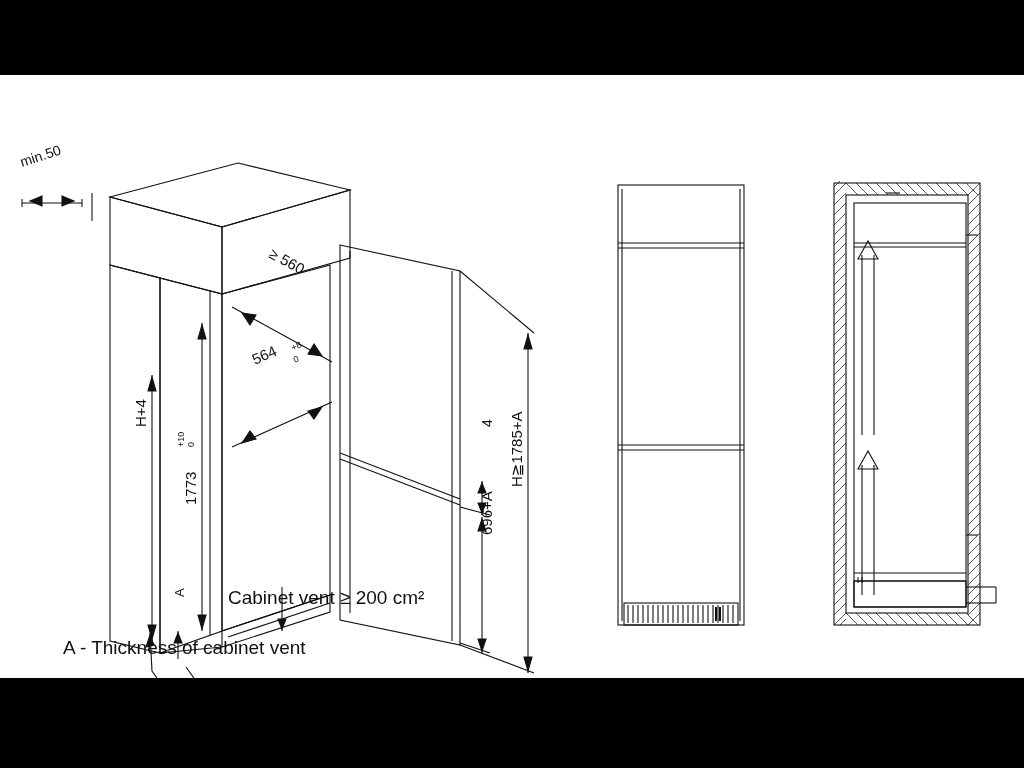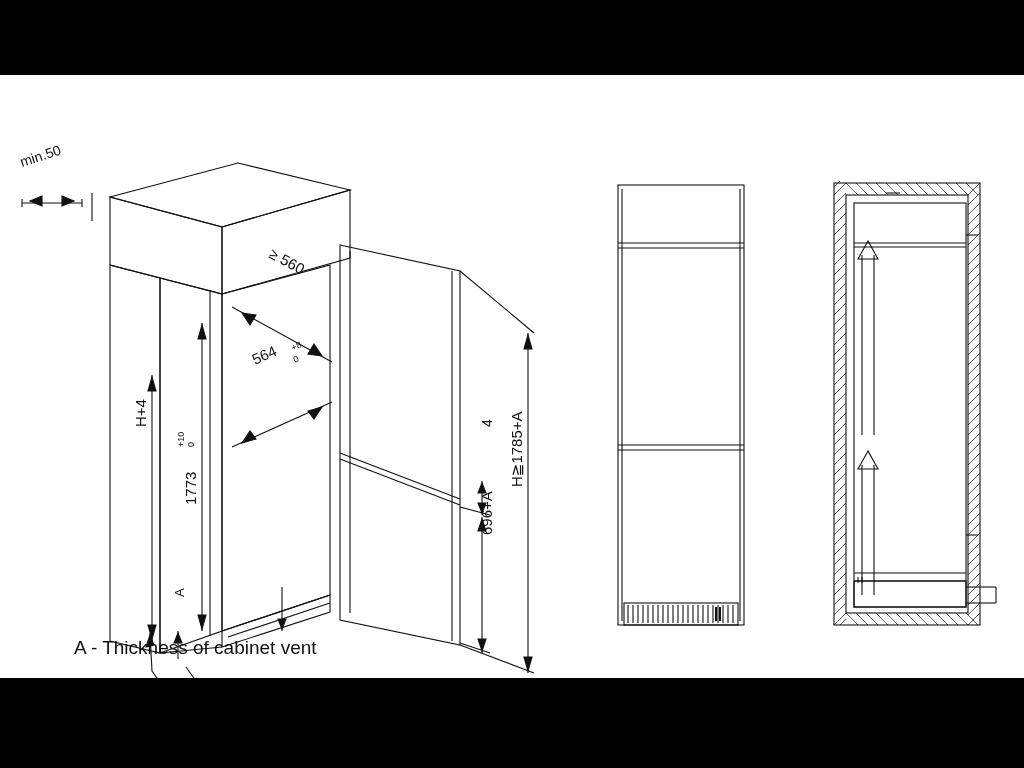--- a/index.html
+++ b/index.html
@@ -36,21 +36,21 @@
     color: #111111;
     font-family: "Liberation Sans", sans-serif;
     white-space: nowrap;
   }
   #vent-caption {
     left: 228px;
     top: 512px;
     font-size: 19px;
   }
   #thickness-caption {
-    left: 74px;
+    left: 63px;
     top: 562px;
     font-size: 19px;
   }
   .dimtext {
     font-family: "Liberation Sans", sans-serif;
     fill: #111111;
   }
 </style>
 </head>
 <body>
@@ -260,17 +260,18 @@
           <path d="M966 528 L996 528"></path>
           <path d="M996 512 L996 528"></path>
           <path d="M858 502 L858 508"></path>
           <path d="M862 502 L862 508"></path>
           <path d="M886 118 L900 118"></path>
         </g>
 
       </g>
     </svg>
 
+    <div class="cap" id="vent-caption">Cabinet vent ≥ 200 cm²</div>
 
     <div class="cap" id="thickness-caption">A - Thickness of cabinet vent</div>
 
   </div>
 </div>
 
 </body></html>

